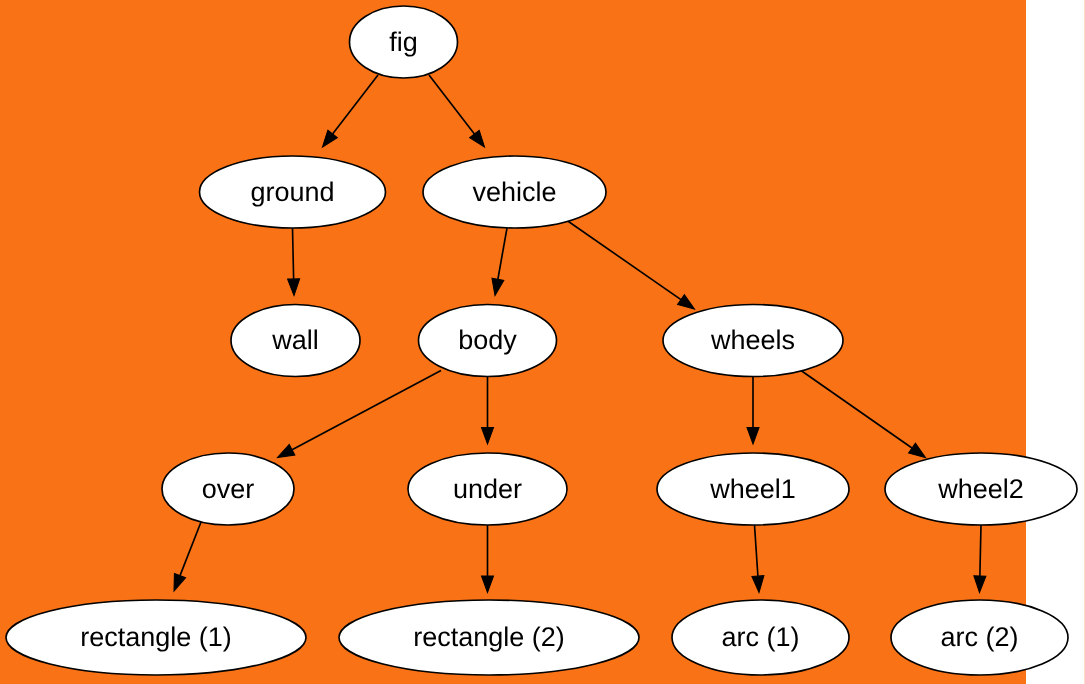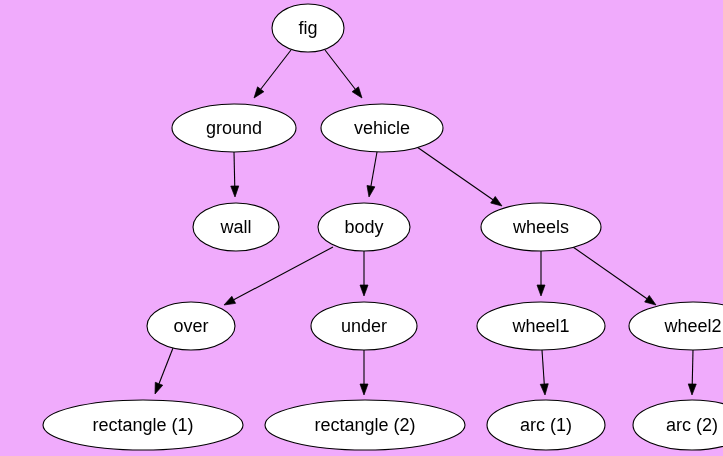--- a/index.html
+++ b/index.html
@@ -10,22 +10,21 @@
   body {
     width: 723px;
     height: 456px;
     overflow: hidden;
     font-family: "Liberation Sans", sans-serif;
   }
   #graph-root {
     position: relative;
     width: 684px;
     height: 456px;
-    background: #f0abfc;
-    padding-left: 39px;
+    background: #f97316;
   }
   svg#graph-svg {
     display: block;
     width: 723px;
     height: 456px;
   }
   .node-ellipse {
     fill: #ffffff;
     stroke: #000000;
     stroke-width: 1.1;

